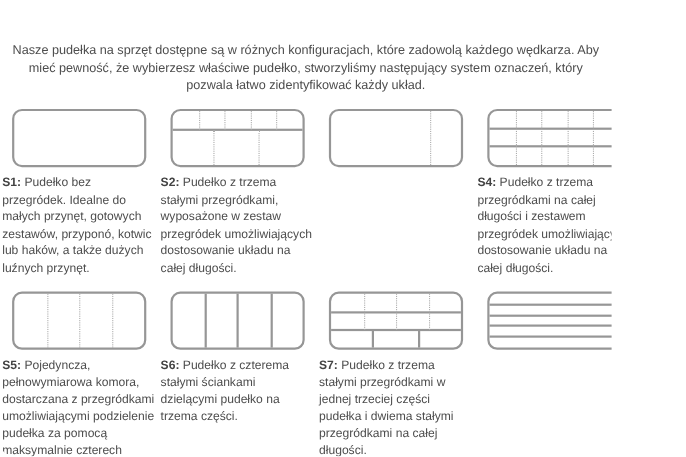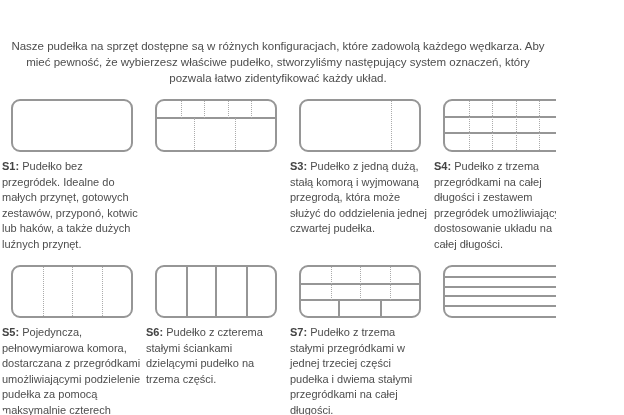--- a/index.html
+++ b/index.html
@@ -89,27 +89,27 @@
   <div class="cell">
     <div class="diagram">
           <div class="line h solid" style="top: 35%; left: 0%; width: 100%;"></div>
           <div class="line v dotted" style="left: 20%; top: 0%; height: 35%;"></div>
           <div class="line v dotted" style="left: 40%; top: 0%; height: 35%;"></div>
           <div class="line v dotted" style="left: 60%; top: 0%; height: 35%;"></div>
           <div class="line v dotted" style="left: 80%; top: 0%; height: 35%;"></div>
           <div class="line v dotted" style="left: 31%; top: 35%; height: 65%;"></div>
           <div class="line v dotted" style="left: 66%; top: 35%; height: 65%;"></div>
         </div>
+    <p class="caption"><b>S2:</b> <span>Pudełko z trzema stałymi przegródkami, wyposażone w zestaw przegródek umożliwiających dostosowanie układu na całej długości.</span></p>
   </div>
 
   <div class="cell">
     <div class="diagram">
           <div class="line v dotted" style="left: 76%; top: 0%; height: 100%;"></div>
         </div>
-    <p class="caption"><b>S3:</b> <span>Pudełko z jedną dużą, stałą komorą i wyjmowaną przegrodą, która może służyć do oddzielenia jednej czwartej pudełka.</span></p>
   </div>
 
   <div class="cell">
     <div class="diagram">
           <div class="line h solid" style="top: 33%; left: 0%; width: 100%;"></div>
           <div class="line h solid" style="top: 66%; left: 0%; width: 100%;"></div>
           <div class="line v dotted" style="left: 20%; top: 0%; height: 100%;"></div>
           <div class="line v dotted" style="left: 40%; top: 0%; height: 100%;"></div>
           <div class="line v dotted" style="left: 60%; top: 0%; height: 100%;"></div>
           <div class="line v dotted" style="left: 80%; top: 0%; height: 100%;"></div>

